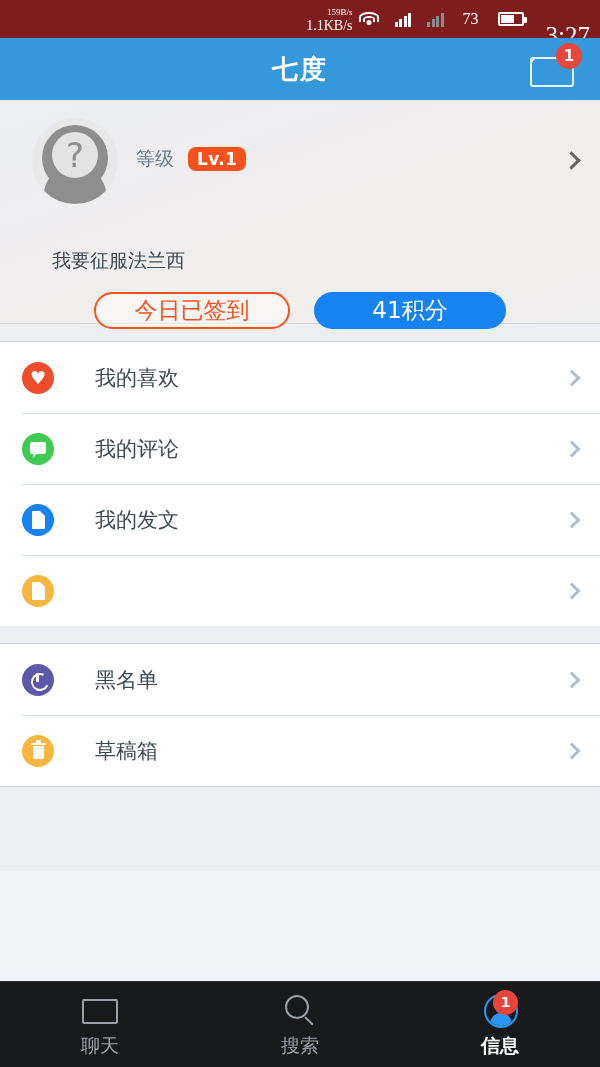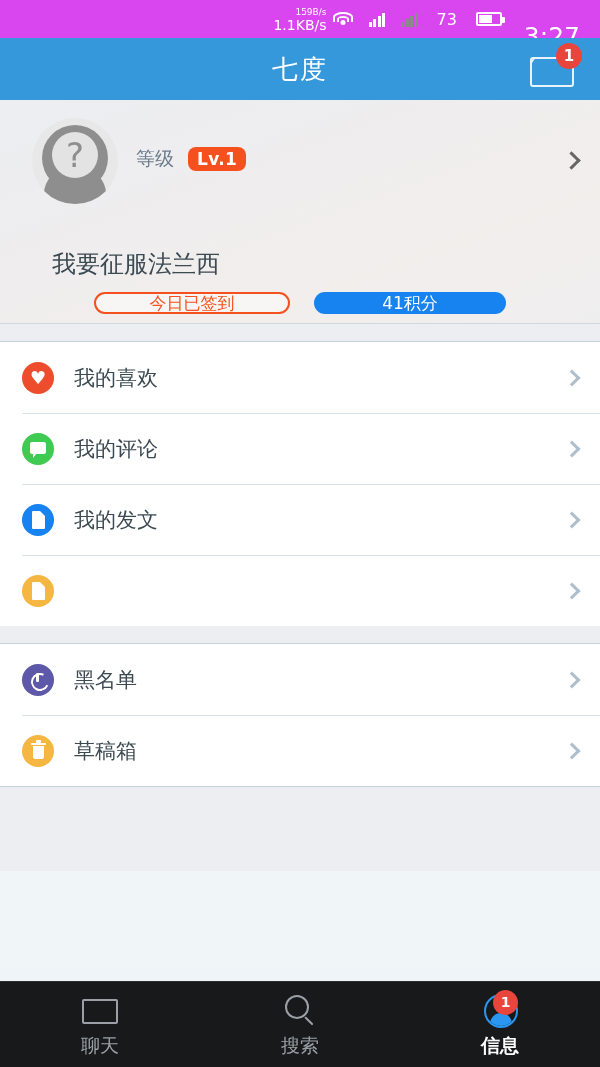--- a/index.html
+++ b/index.html
@@ -6,23 +6,24 @@
   html,body { width:600px; height:1067px; }
   body {
     font-family:"DejaVu Sans","Liberation Sans",sans-serif;
     background:#eef4f7;
     overflow:hidden;
     position:relative;
   }
 
   
   .statusbar{
-    height:38px; width:600px; background:#d946ef; color:#fff;
+    height:38px; width:600px; background:#7f1d1d; color:#fff;
     display:flex; align-items:center; justify-content:flex-end;
-    padding-right:20px;
+    padding-right:10px;
+    font-family:Liberation Serif, serif;
   }
   .net-speed{
     display:flex; flex-direction:column; align-items:flex-end;
     line-height:17px; font-size:14px; margin-right:2px;
   }
   .sb-up{font-size:9px;align-self:flex-end;margin-bottom:-4px;}
   .sb-icons{display:flex;align-items:center;gap:16px;margin-left:4px;}
   .wifi-ico{position:relative;width:20px;height:16px;}
   .wifi-ico span{position:absolute;left:50%;transform:translateX(-50%);
     border:2px solid #fff;border-bottom:none;border-radius:50% 50% 0 0;}
@@ -41,21 +42,21 @@
     position:relative;margin-left:3px;display:flex;align-items:center;padding:1px;}
   .battery::after{content:"";position:absolute;right:-5px;top:3px;width:3px;height:6px;background:#fff;border-radius:0 1px 1px 0;}
   .battery i{display:block;height:100%;width:68%;background:#fff;}
   .clock{font-size:25px;margin-left:6px;letter-spacing:0px;margin-top:34px;}
 
   
   .header{
     height:62px;width:600px;background:#3498db;
     display:flex;align-items:center;justify-content:center;position:relative;
   }
-  .header h1{color:#fff;font-size:26px;font-weight:400;letter-spacing:2px;}
+  .header h1{color:#fff;font-size:26px;font-weight:700;letter-spacing:2px;}
   .mail-btn{position:absolute;right:20px;top:50%;transform:translateY(-50%);
     width:50px;height:40px;}
   .env{position:absolute;left:0;top:8px;width:44px;height:30px;
     border:2px solid #e9f3fb;border-radius:3px;overflow:hidden;}
   .env::before{content:"";position:absolute;left:-2px;top:-1px;width:32px;height:32px;
     border-right:2px solid #e9f3fb;transform:rotate(-34deg);transform-origin:top left;}
   .env::after{content:"";position:absolute;right:-2px;top:-1px;width:32px;height:32px;
     border-left:2px solid #e9f3fb;transform:rotate(34deg);transform-origin:top right;}
   .badge{
     position:absolute;background:#e8453c;color:#fff;border-radius:50%;
@@ -82,34 +83,34 @@
     display:flex;align-items:center;justify-content:center;
     color:#8e8e8e;font-size:34px;line-height:1;font-weight:500;}
   .lvl-row{position:absolute;left:136px;top:46px;display:flex;align-items:center;gap:14px;}
   .lvl-label{color:#6b7b8c;font-size:19px;}
   .lvl-badge{background:#f4511e;color:#fff;font-size:17px;font-weight:bold;
     padding:2px 9px;border-radius:8px;letter-spacing:0.3px;}
   .prof-arrow{position:absolute;right:22px;top:52px;}
   .chev{display:inline-block;width:13px;height:13px;
     border-top:3px solid #666;border-right:3px solid #666;transform:rotate(45deg);}
   .chev.light{border-color:#aebecb;width:12px;height:12px;border-width:3px;}
-  .uname{position:absolute;left:52px;top:148px;color:#3c4a52;font-size:24px;}
+  .uname{position:absolute;left:52px;top:148px;color:#3c4a52;font-size:19px;}
   .btn-row{position:absolute;left:0;top:192px;width:100%;display:flex;gap:24px;padding-left:94px;}
-  .pill{border-radius:22px;height:22px;display:flex;align-items:center;justify-content:center;font-size:17px;}
+  .pill{border-radius:22px;height:37px;display:flex;align-items:center;justify-content:center;font-size:23px;}
   .pill.signed{width:196px;border:2px solid #f4511e;color:#f4511e;background:rgba(255,255,255,0.45);}
   .pill.points{width:192px;background:#1683f0;color:#fff;}
 
   
   .gap{width:600px;background:#eceef1;}
   .gap.g1{height:18px;border-bottom:1px solid #c6d2da;}
   .card{width:600px;background:#fff;}
   .row{height:71px;display:flex;align-items:center;padding:0 22px 0 22px;position:relative;}
   .row + .row::before{content:"";position:absolute;left:22px;right:0;top:0;height:1px;background:#d6e2ea;}
   .ico{width:32px;height:32px;border-radius:50%;flex:0 0 32px;position:relative;}
-  .row-label{margin-left:20px;font-size:21px;color:#3c4a52;flex:1;}
+  .row-label{margin-left:41px;font-size:21px;color:#3c4a52;flex:1;}
   .row .chev{margin-left:auto;}
 
   .ico.heart{background:#ee4d2d;}
   .ico.heart::before{content:"♥";position:absolute;left:0;right:0;top:50%;
     transform:translateY(-50%);text-align:center;color:#fff;font-size:18px;line-height:1;}
   .ico.chat{background:#3fca51;}
   .ico.chat::before{content:"";position:absolute;left:8px;top:9px;width:16px;height:12px;
     background:#fff;border-radius:2px;}
   .ico.chat::after{content:"";position:absolute;left:11px;top:20px;
     border-left:4px solid #fff;border-bottom:5px solid transparent;}

